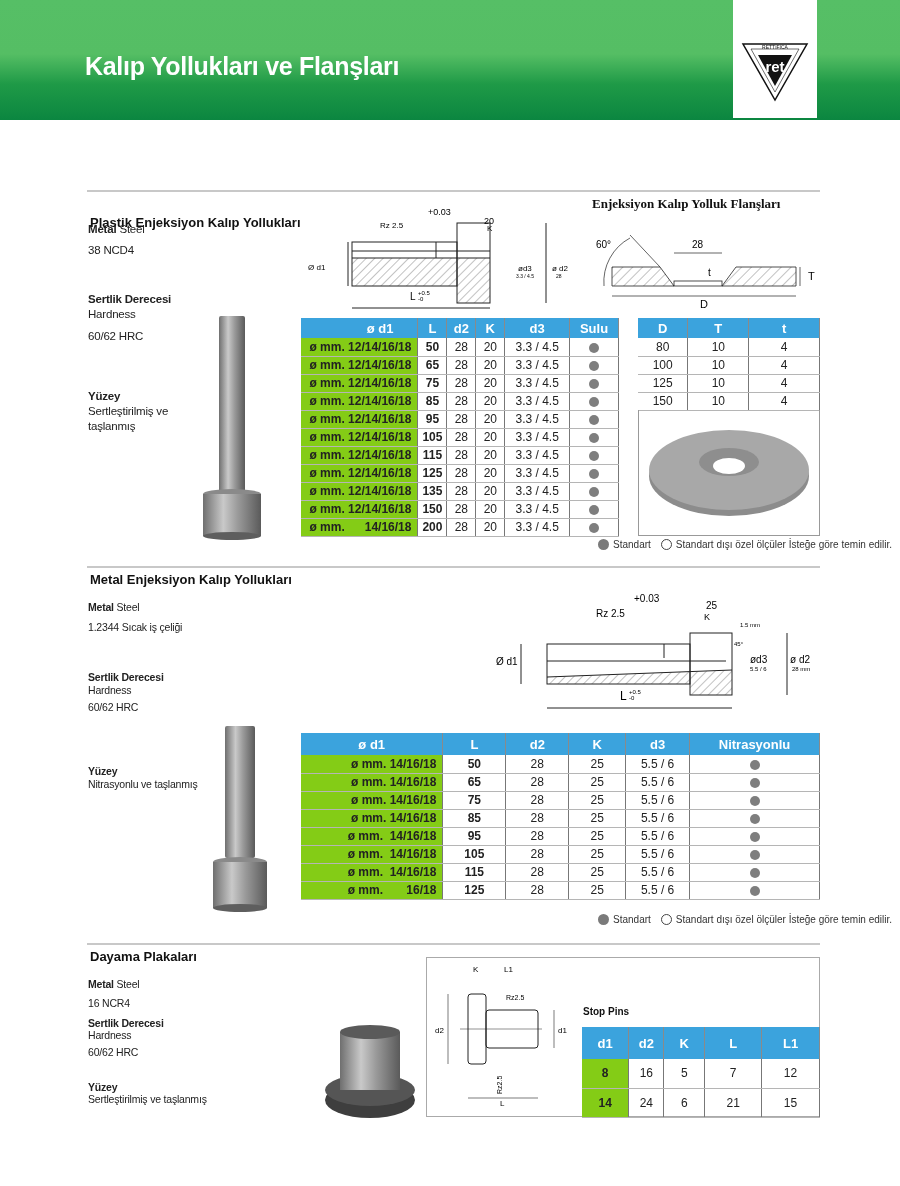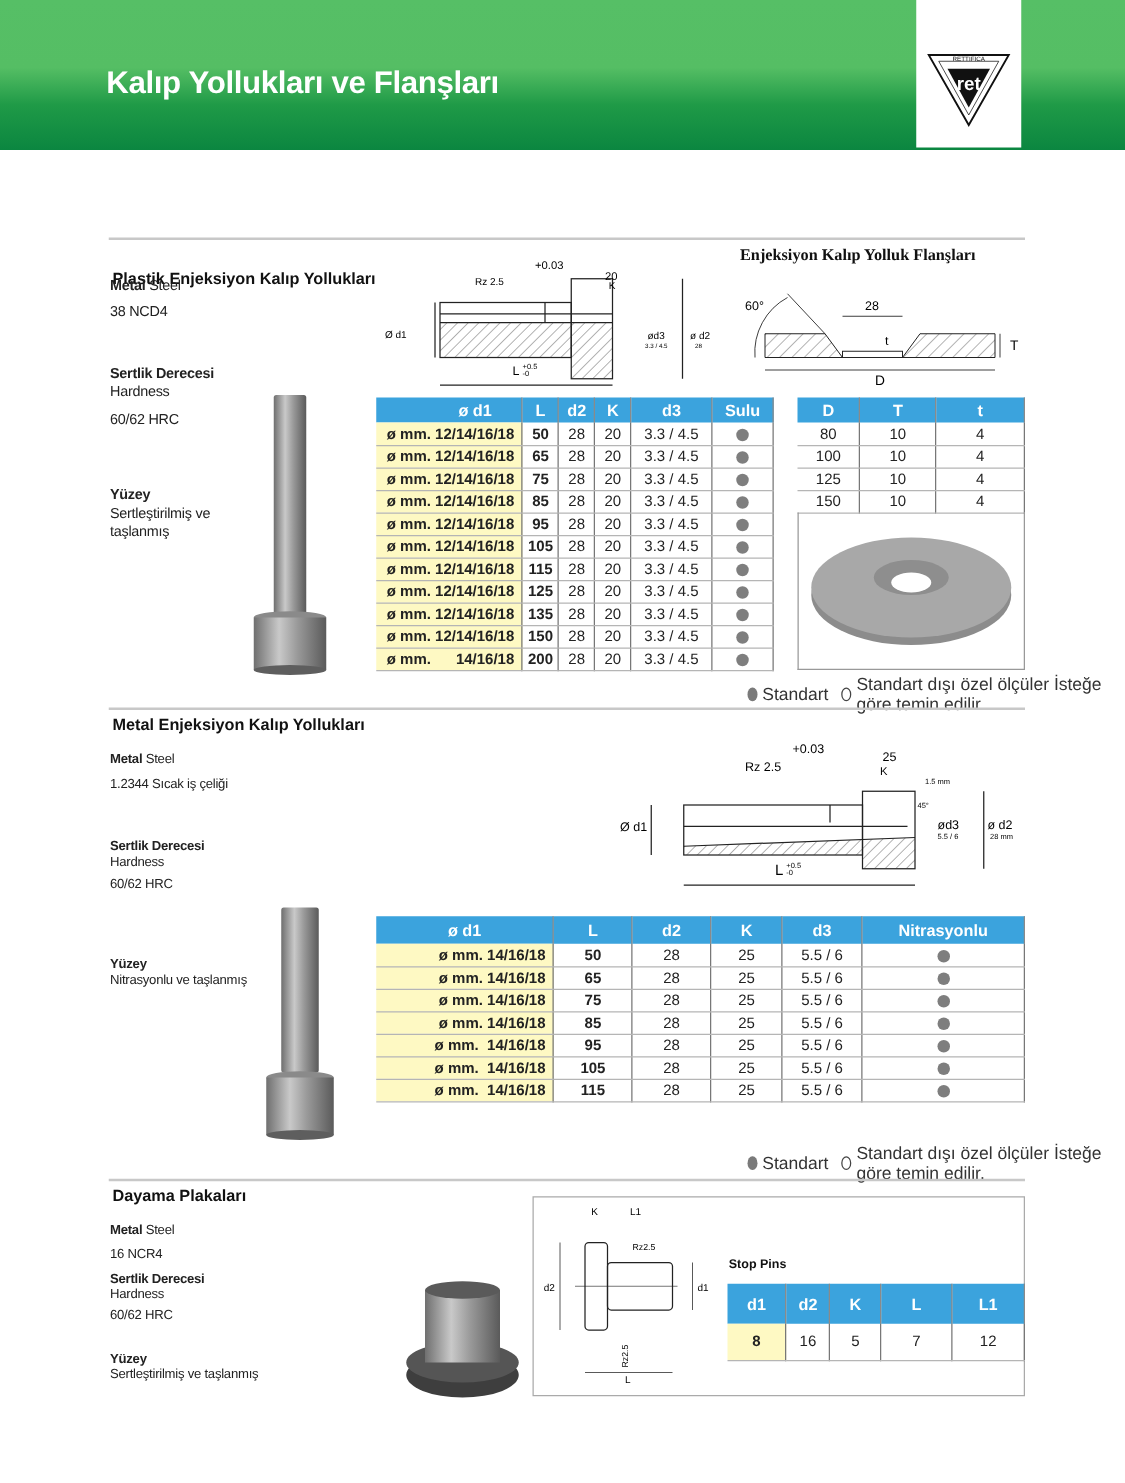--- a/index.html
+++ b/index.html
@@ -11,24 +11,24 @@
   .logo-box svg { position: absolute; left: 8px; top: 42px; }
 
   .sec-line { position: absolute; left: 87px; height: 2px; background: #c8c8c8; }
   .sec-title { position: absolute; font-size: 13px; font-weight: bold; color: #111; }
   .spec { position: absolute; font-size: 11.5px; line-height: 15px; color: #222; letter-spacing: -0.2px; }
   .spec b { font-weight: bold; }
 
   table.dt { position: absolute; border-collapse: collapse; font-size: 12px; }
   table.dt th { background: #3ba3dd; color: #fff; font-weight: bold; font-size: 13px; height: 20px; border-right: 1px solid #8a8a8a; text-align: center; }
   table.dt td { height: 18px; border-bottom: 1px solid #b5b5b5; border-right: 1px solid #777; text-align: center; color: #222; }
-  table.dt td.lbl { background: #fef9c3; font-weight: bold; text-align: right; padding-right: 6px; }
+  table.dt td.lbl { background: #84cc16; font-weight: bold; text-align: right; padding-right: 6px; }
   table.dt td.bold { font-weight: bold; }
   .dot { display: inline-block; width: 10px; height: 10px; border-radius: 50%; background: #7e7e7e; vertical-align: middle; }
-  .legend { position: absolute; font-size: 14px; color: #333; display: flex; align-items: center; gap: 4px; }
+  .legend { position: absolute; font-size: 10px; color: #333; display: flex; align-items: center; gap: 4px; }
   .legend .ldot { width: 11px; height: 11px; border-radius: 50%; background: #7a7a7a; }
   .legend .lring { width: 11px; height: 11px; border-radius: 50%; border: 1px solid #444; margin-left: 6px; }
   svg text { font-family: "Liberation Sans", sans-serif; }
 </style>
 </head>
 <body>
 
 <div class="banner">
   <div class="banner-title">Kalıp Yollukları ve Flanşları</div>
 </div>
@@ -388,20 +388,28 @@
         <td><span class="dot"></span></td>
       </tr>
     <tr>
         <td class="lbl" style="white-space:pre">ø mm.  14/16/18</td>
         <td class="bold">115</td>
         <td>28</td>
         <td>25</td>
         <td>5.5 / 6</td>
         <td><span class="dot"></span></td>
       </tr>
+    <tr>
+        <td class="lbl" style="white-space:pre">ø mm.       16/18</td>
+        <td class="bold">125</td>
+        <td>28</td>
+        <td>25</td>
+        <td>5.5 / 6</td>
+        <td><span class="dot"></span></td>
+      </tr>
   </tbody>
 </table>
 
 <div class="legend" style="left:598px;top:914px;">
   <span class="ldot"></span>
   <span>Standart</span>
   <span class="lring"></span>
   <span>Standart dışı özel ölçüler İsteğe göre temin edilir.</span>
 </div>
 
@@ -459,14 +467,21 @@
     </tr>
   </thead>
   <tbody>
     <tr>
         <td class="lbl" style="text-align:center;padding:0;height:29px">8</td>
         <td>16</td>
         <td>5</td>
         <td>7</td>
         <td>12</td>
       </tr>
+    <tr>
+        <td class="lbl" style="text-align:center;padding:0;height:29px">14</td>
+        <td>24</td>
+        <td>6</td>
+        <td>21</td>
+        <td>15</td>
+      </tr>
   </tbody>
 </table>
 
 </body></html>

